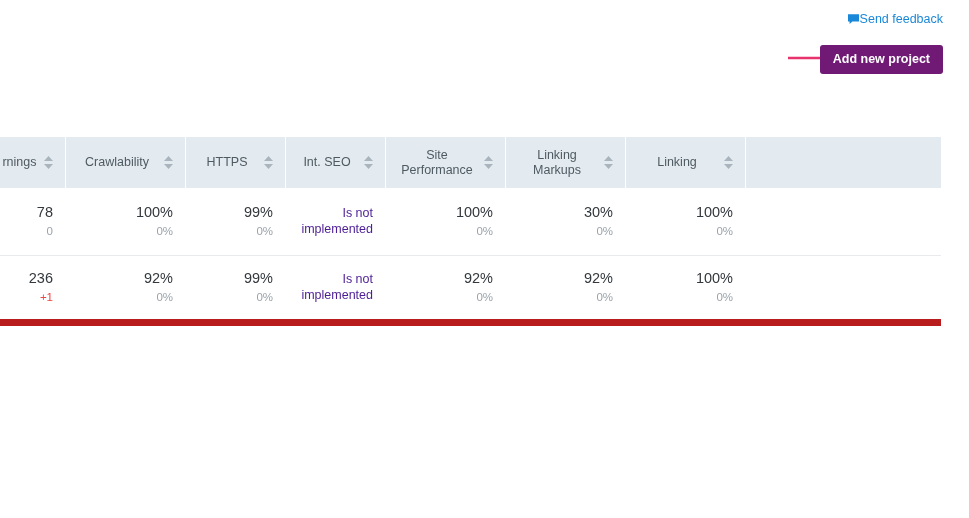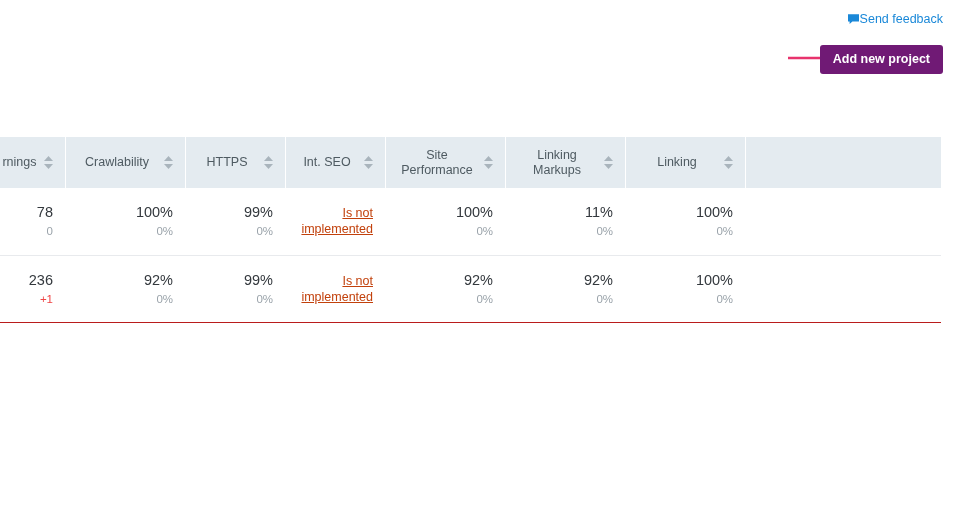--- a/index.html
+++ b/index.html
@@ -92,33 +92,32 @@
 
   table.grid tbody td {
     height: 67px;
     padding: 0 12px;
     vertical-align: middle;
     text-align: right;
     border-bottom: 1px solid #e8eaed;
     background: #ffffff;
     margin-left: 24px;
   }
-  table.grid tbody tr:last-child td { border-bottom: 1px solid #b91c1c; }
+  table.grid tbody tr:last-child td { border-bottom: 7px solid #b91c1c; }
   td.spacer-col { border-right: none; }
 
   .cell-main {
     font-size: 14.5px;
     color: #33383d;
     line-height: 19px;
   }
   .cell-main.small {
     font-size: 12.5px;
-    color: #c2410c;
+    color: #4c1d95;
     line-height: 16px;
-    text-decoration: underline;
   }
   .cell-sub {
     font-size: 11.5px;
     color: #9aa3aa;
     line-height: 16px;
     margin-top: 1px;
   }
   .cell-sub.up { color: #ef4444; }
 </style>
 </head>
@@ -239,21 +238,21 @@
               <div class="cell-sub">0%</div>
             </td>
             <td>
               <div class="cell-main small">Is not implemented</div>
             </td>
             <td>
               <div class="cell-main">100%</div>
               <div class="cell-sub">0%</div>
             </td>
             <td>
-              <div class="cell-main">11%</div>
+              <div class="cell-main">30%</div>
               <div class="cell-sub">0%</div>
             </td>
             <td>
               <div class="cell-main">100%</div>
               <div class="cell-sub">0%</div>
             </td>
             <td class="spacer-col"></td>
           </tr>
           <tr>
             <td>

